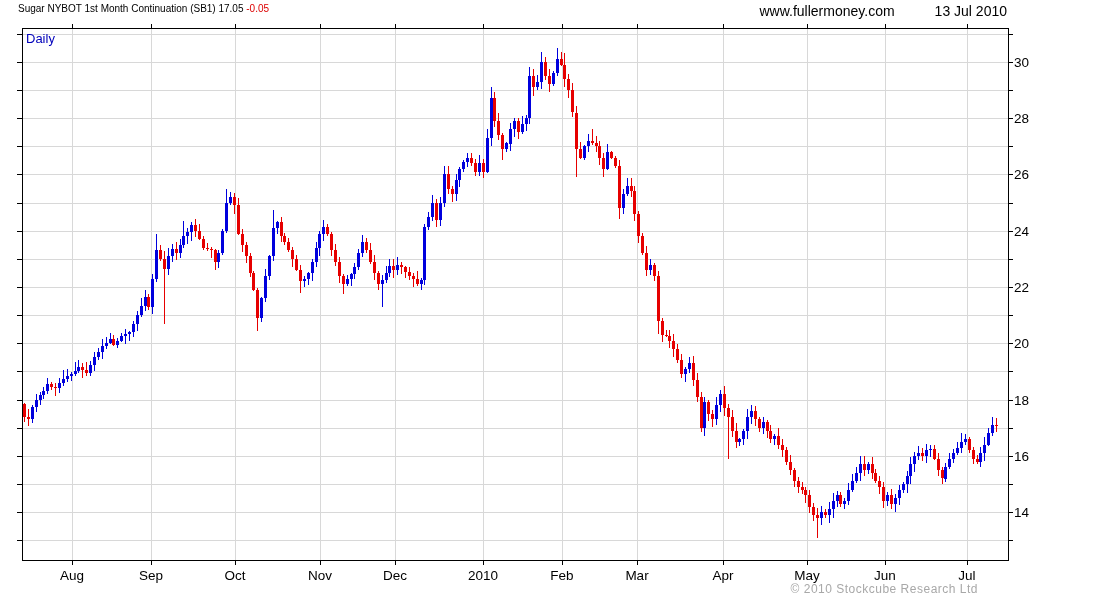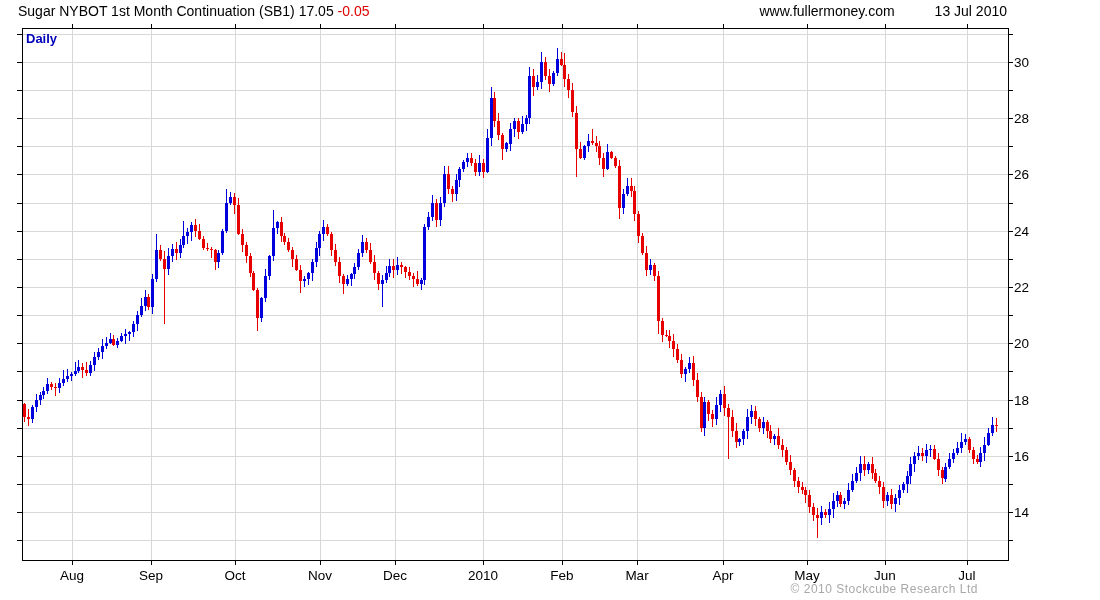--- a/index.html
+++ b/index.html
@@ -1,22 +1,22 @@
 <!DOCTYPE html>
 <html><head>
 <meta charset="utf-8">
 <style>
   html,body{margin:0;padding:0;background:#ffffff;}
   body{font-family:"Liberation Sans", sans-serif;}
   #page{position:relative;width:1100px;height:600px;background:#fff;overflow:hidden;}
-  .hdr-left{position:absolute;left:18px;top:3px;font-size:14px;color:#000;white-space:nowrap;text-align:center;}
+  .hdr-left{position:absolute;left:18px;top:3px;font-size:10px;color:#000;white-space:nowrap;text-align:center;}
   .hdr-left .chg{color:#dd0000;}
   .hdr-right{position:absolute;top:3px;right:93px;font-size:14px;color:#000;display:flex;gap:40px;white-space:nowrap;}
   #chart-svg{position:absolute;left:0;top:0;}
-  .interval-badge{position:absolute;left:26px;top:31px;font-size:13px;color:#0000bb;font-weight:bold;}
+  .interval-badge{position:absolute;left:26px;top:31px;font-size:13px;color:#0000bb;}
   .copyright{position:absolute;right:122px;top:582px;font-size:12px;color:#a8a8a8;letter-spacing:0.5px;}
 </style>
 </head>
 <body>
 
 <div id="page">
 
   <div class="hdr-left">
     <span>Sugar NYBOT 1st Month Continuation (SB1) 17.05</span>
     <span class="chg">-0.05</span>

